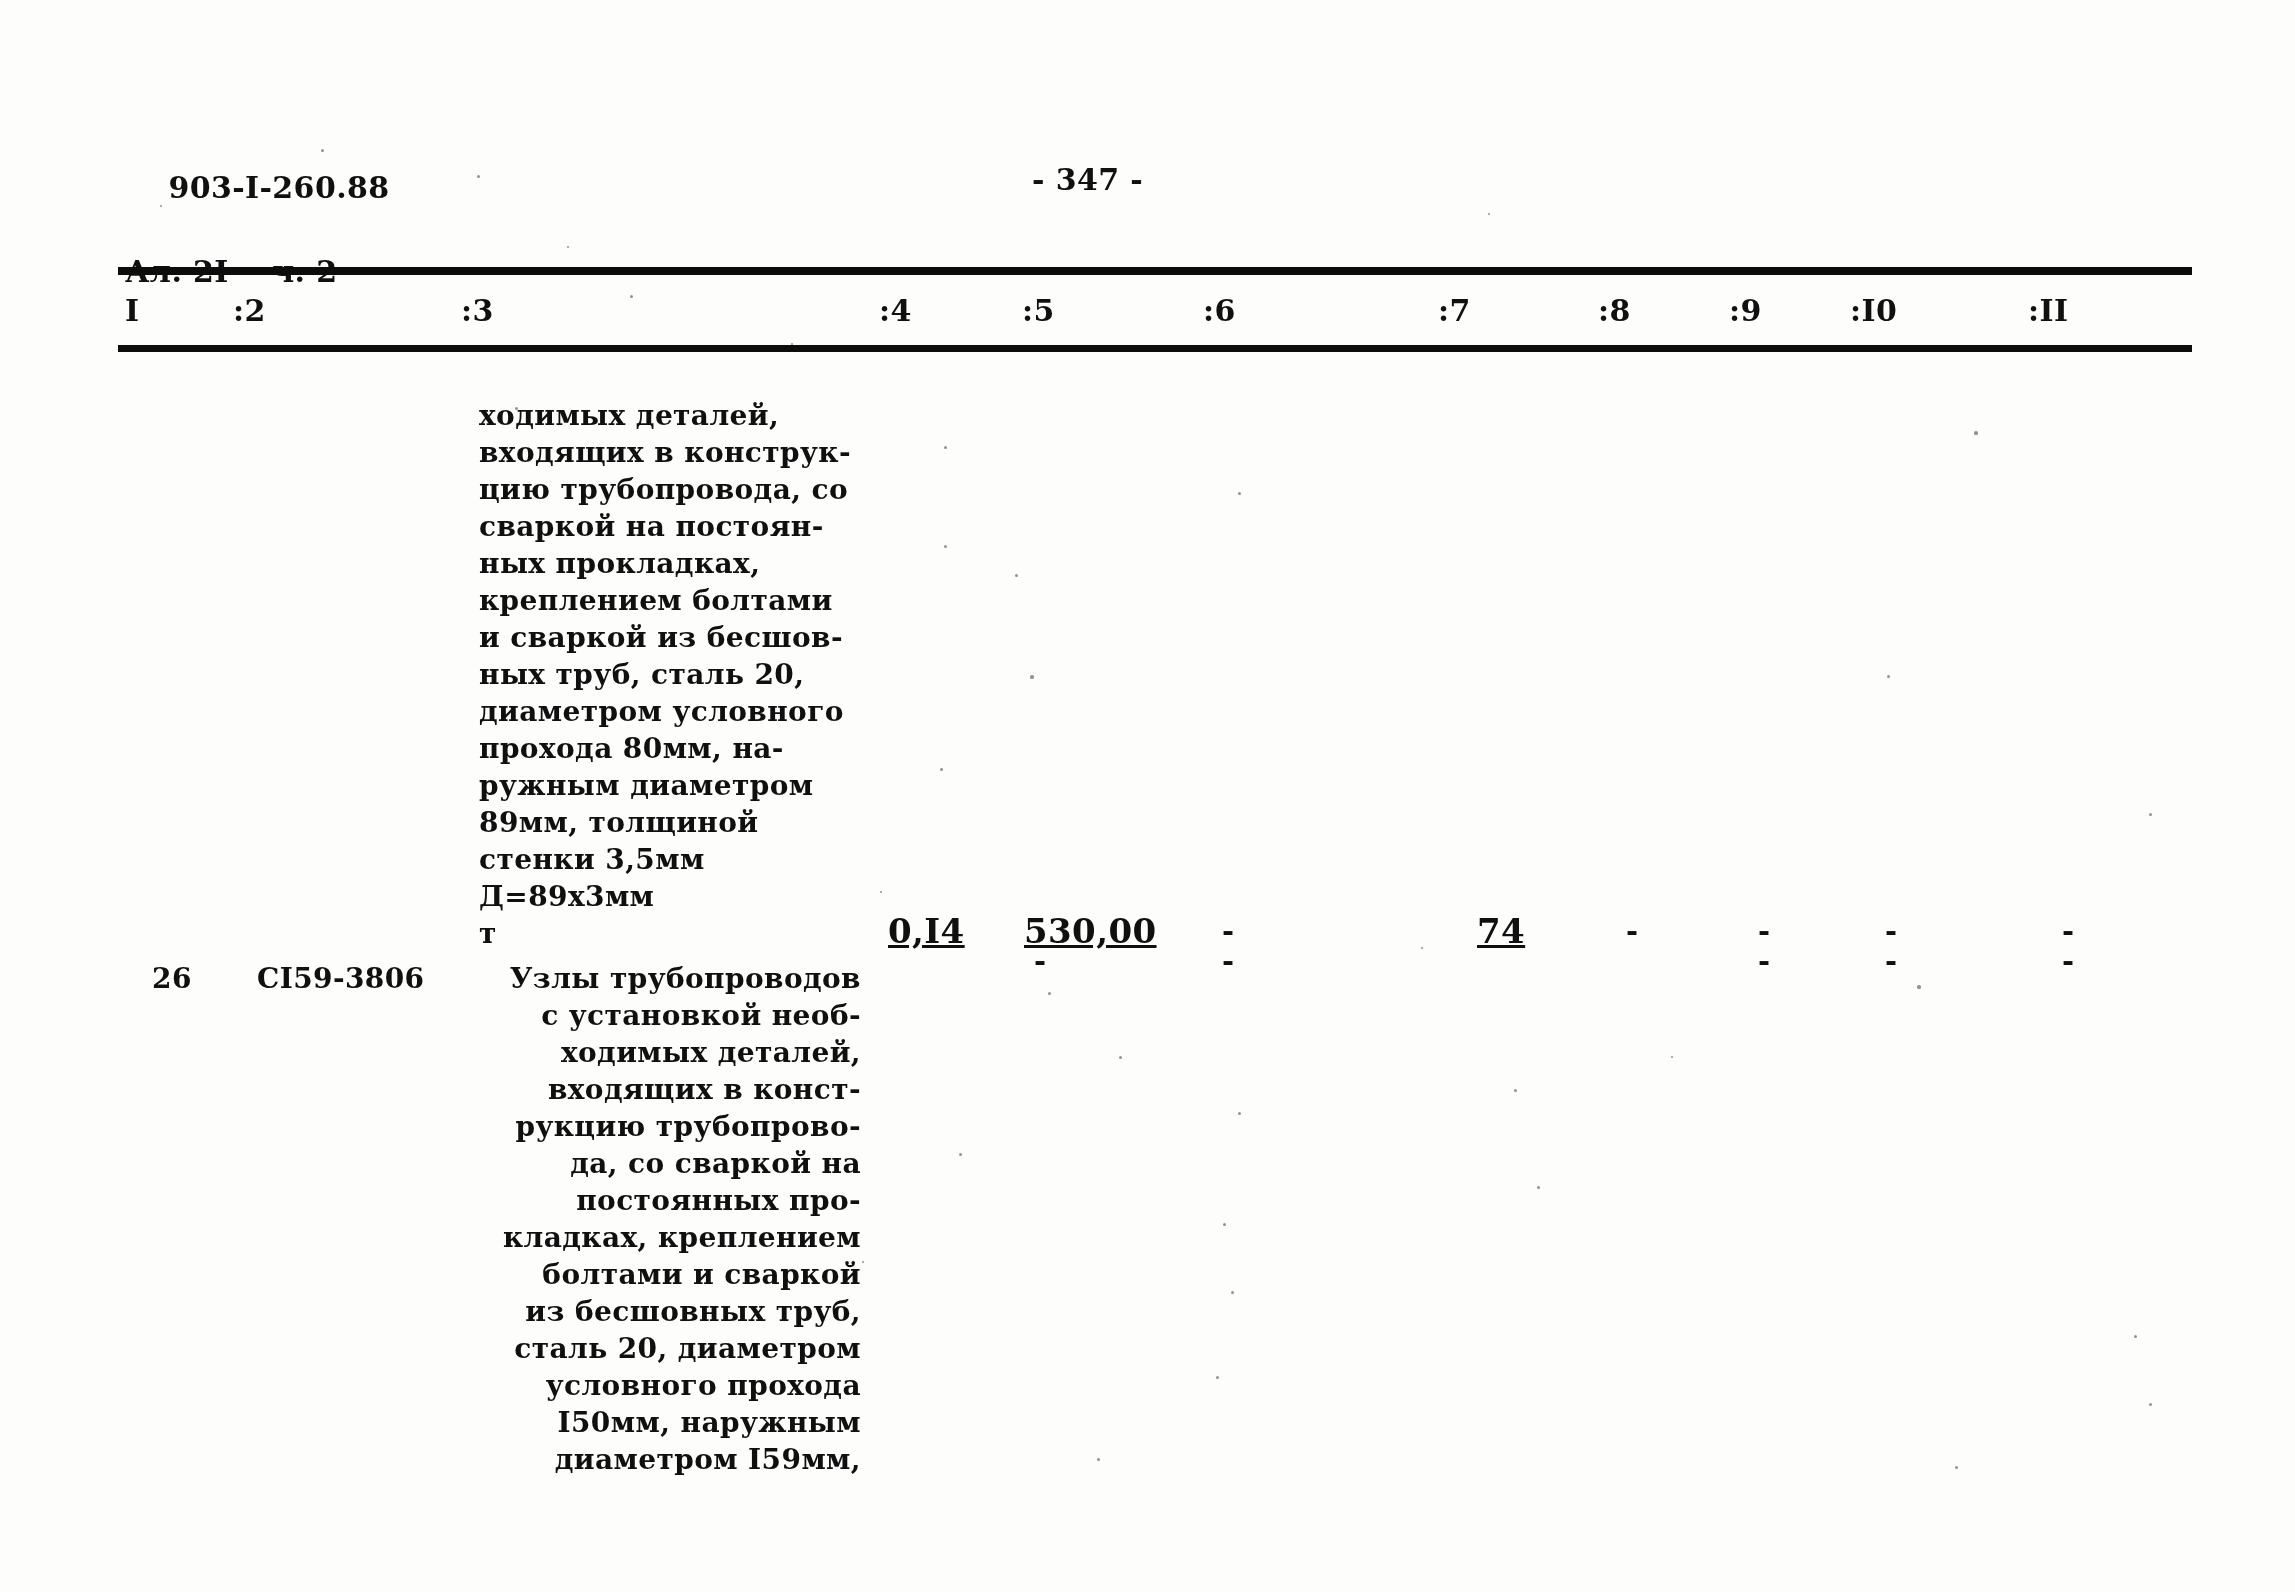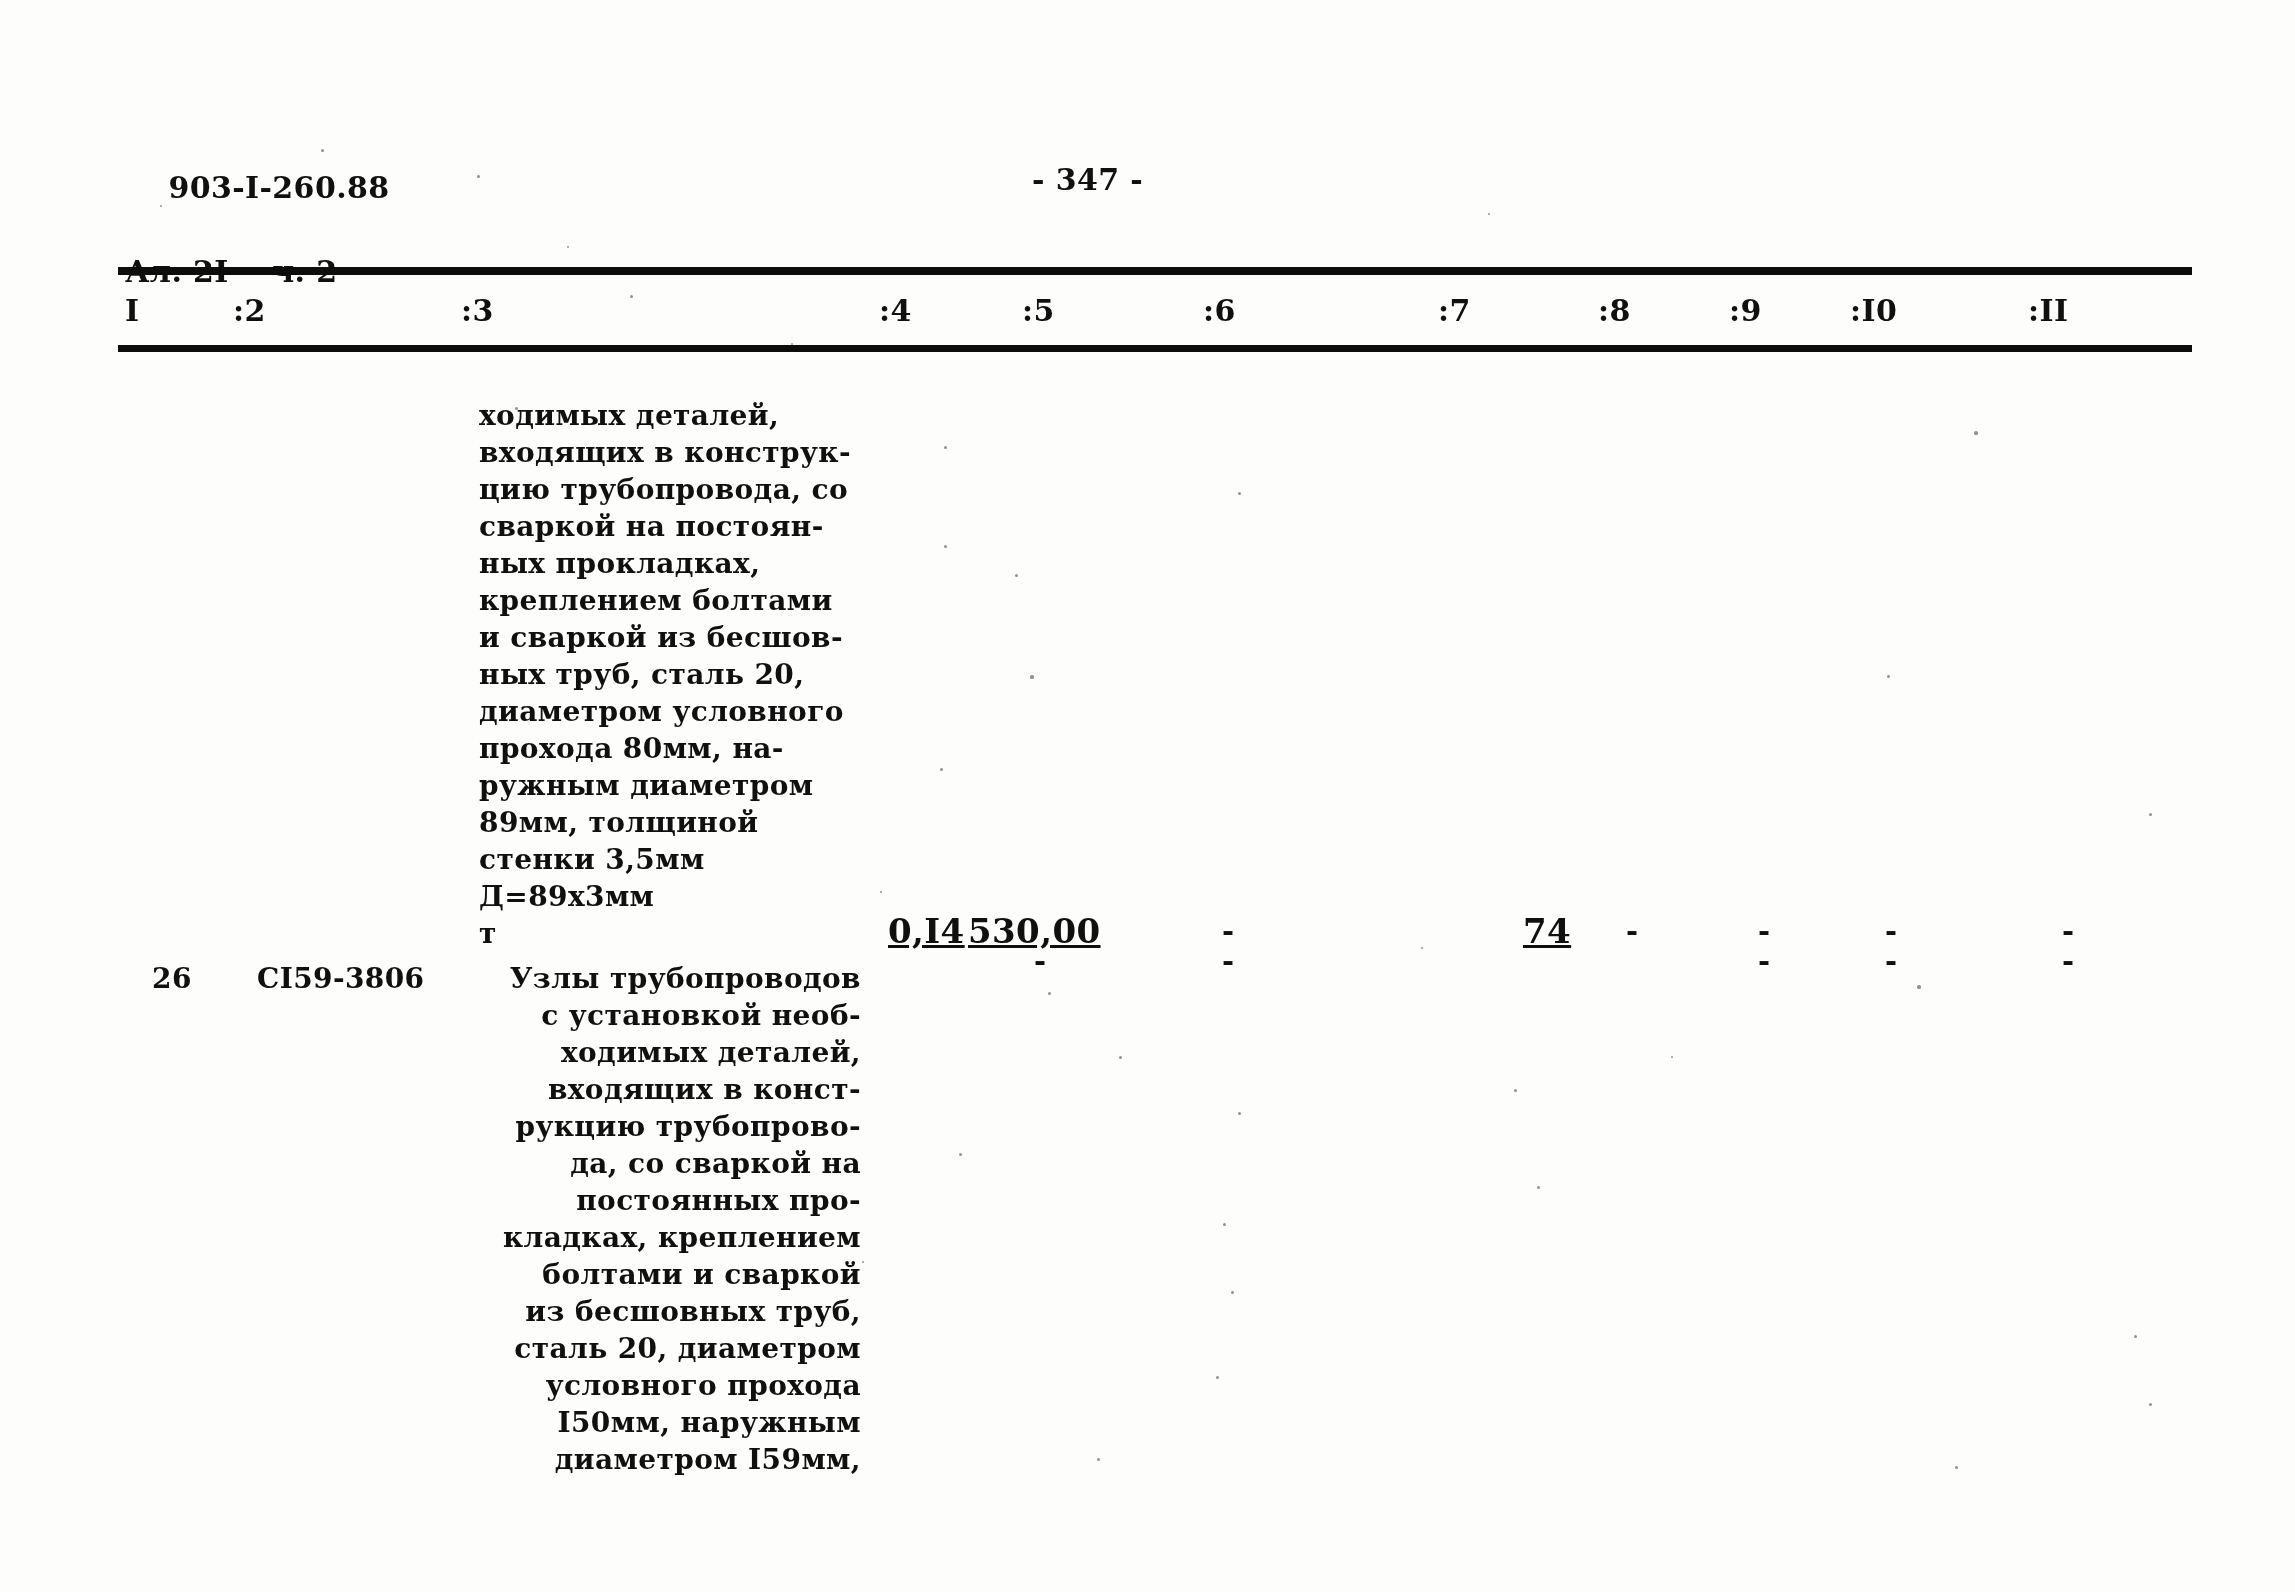--- a/index.html
+++ b/index.html
@@ -137,25 +137,25 @@
 и сваркой из бесшов-
 ных труб, сталь 20,
 диаметром условного
 прохода 80мм, на-
 ружным диаметром
 89мм, толщиной
 стенки 3,5мм
 Д=89х3мм
 т</div>
         <div class="cell ink num" style="left: 870px; top: 562px;">0,I4</div>
-        <div class="cell ink num" style="left: 950px; top: 562px;">530,00</div>
+        <div class="cell ink num" style="left: 1006px; top: 562px;">530,00</div>
         <div class="cell ink dash" style="left: 1016px; top: 592px;">-</div>
         <div class="cell ink dash" style="left: 1204px; top: 562px;">-</div>
         <div class="cell ink dash" style="left: 1204px; top: 592px;">-</div>
-        <div class="cell ink num" style="left: 1459px; top: 562px; margin-left: 46px;">74</div>
+        <div class="cell ink num" style="left: 1459px; top: 562px;">74</div>
         <div class="cell ink dash" style="left: 1608px; top: 562px;">-</div>
         <div class="cell ink dash" style="left: 1740px; top: 562px;">-</div>
         <div class="cell ink dash" style="left: 1740px; top: 592px;">-</div>
         <div class="cell ink dash" style="left: 1867px; top: 562px;">-</div>
         <div class="cell ink dash" style="left: 1867px; top: 592px;">-</div>
         <div class="cell ink dash" style="left: 2044px; top: 562px;">-</div>
         <div class="cell ink dash" style="left: 2044px; top: 592px;">-</div>
       </div>
       <div class="row" style="height: 552px; text-align: right;">
         <div class="cell ink " style="left: 134px; top: 42px;">26</div>

